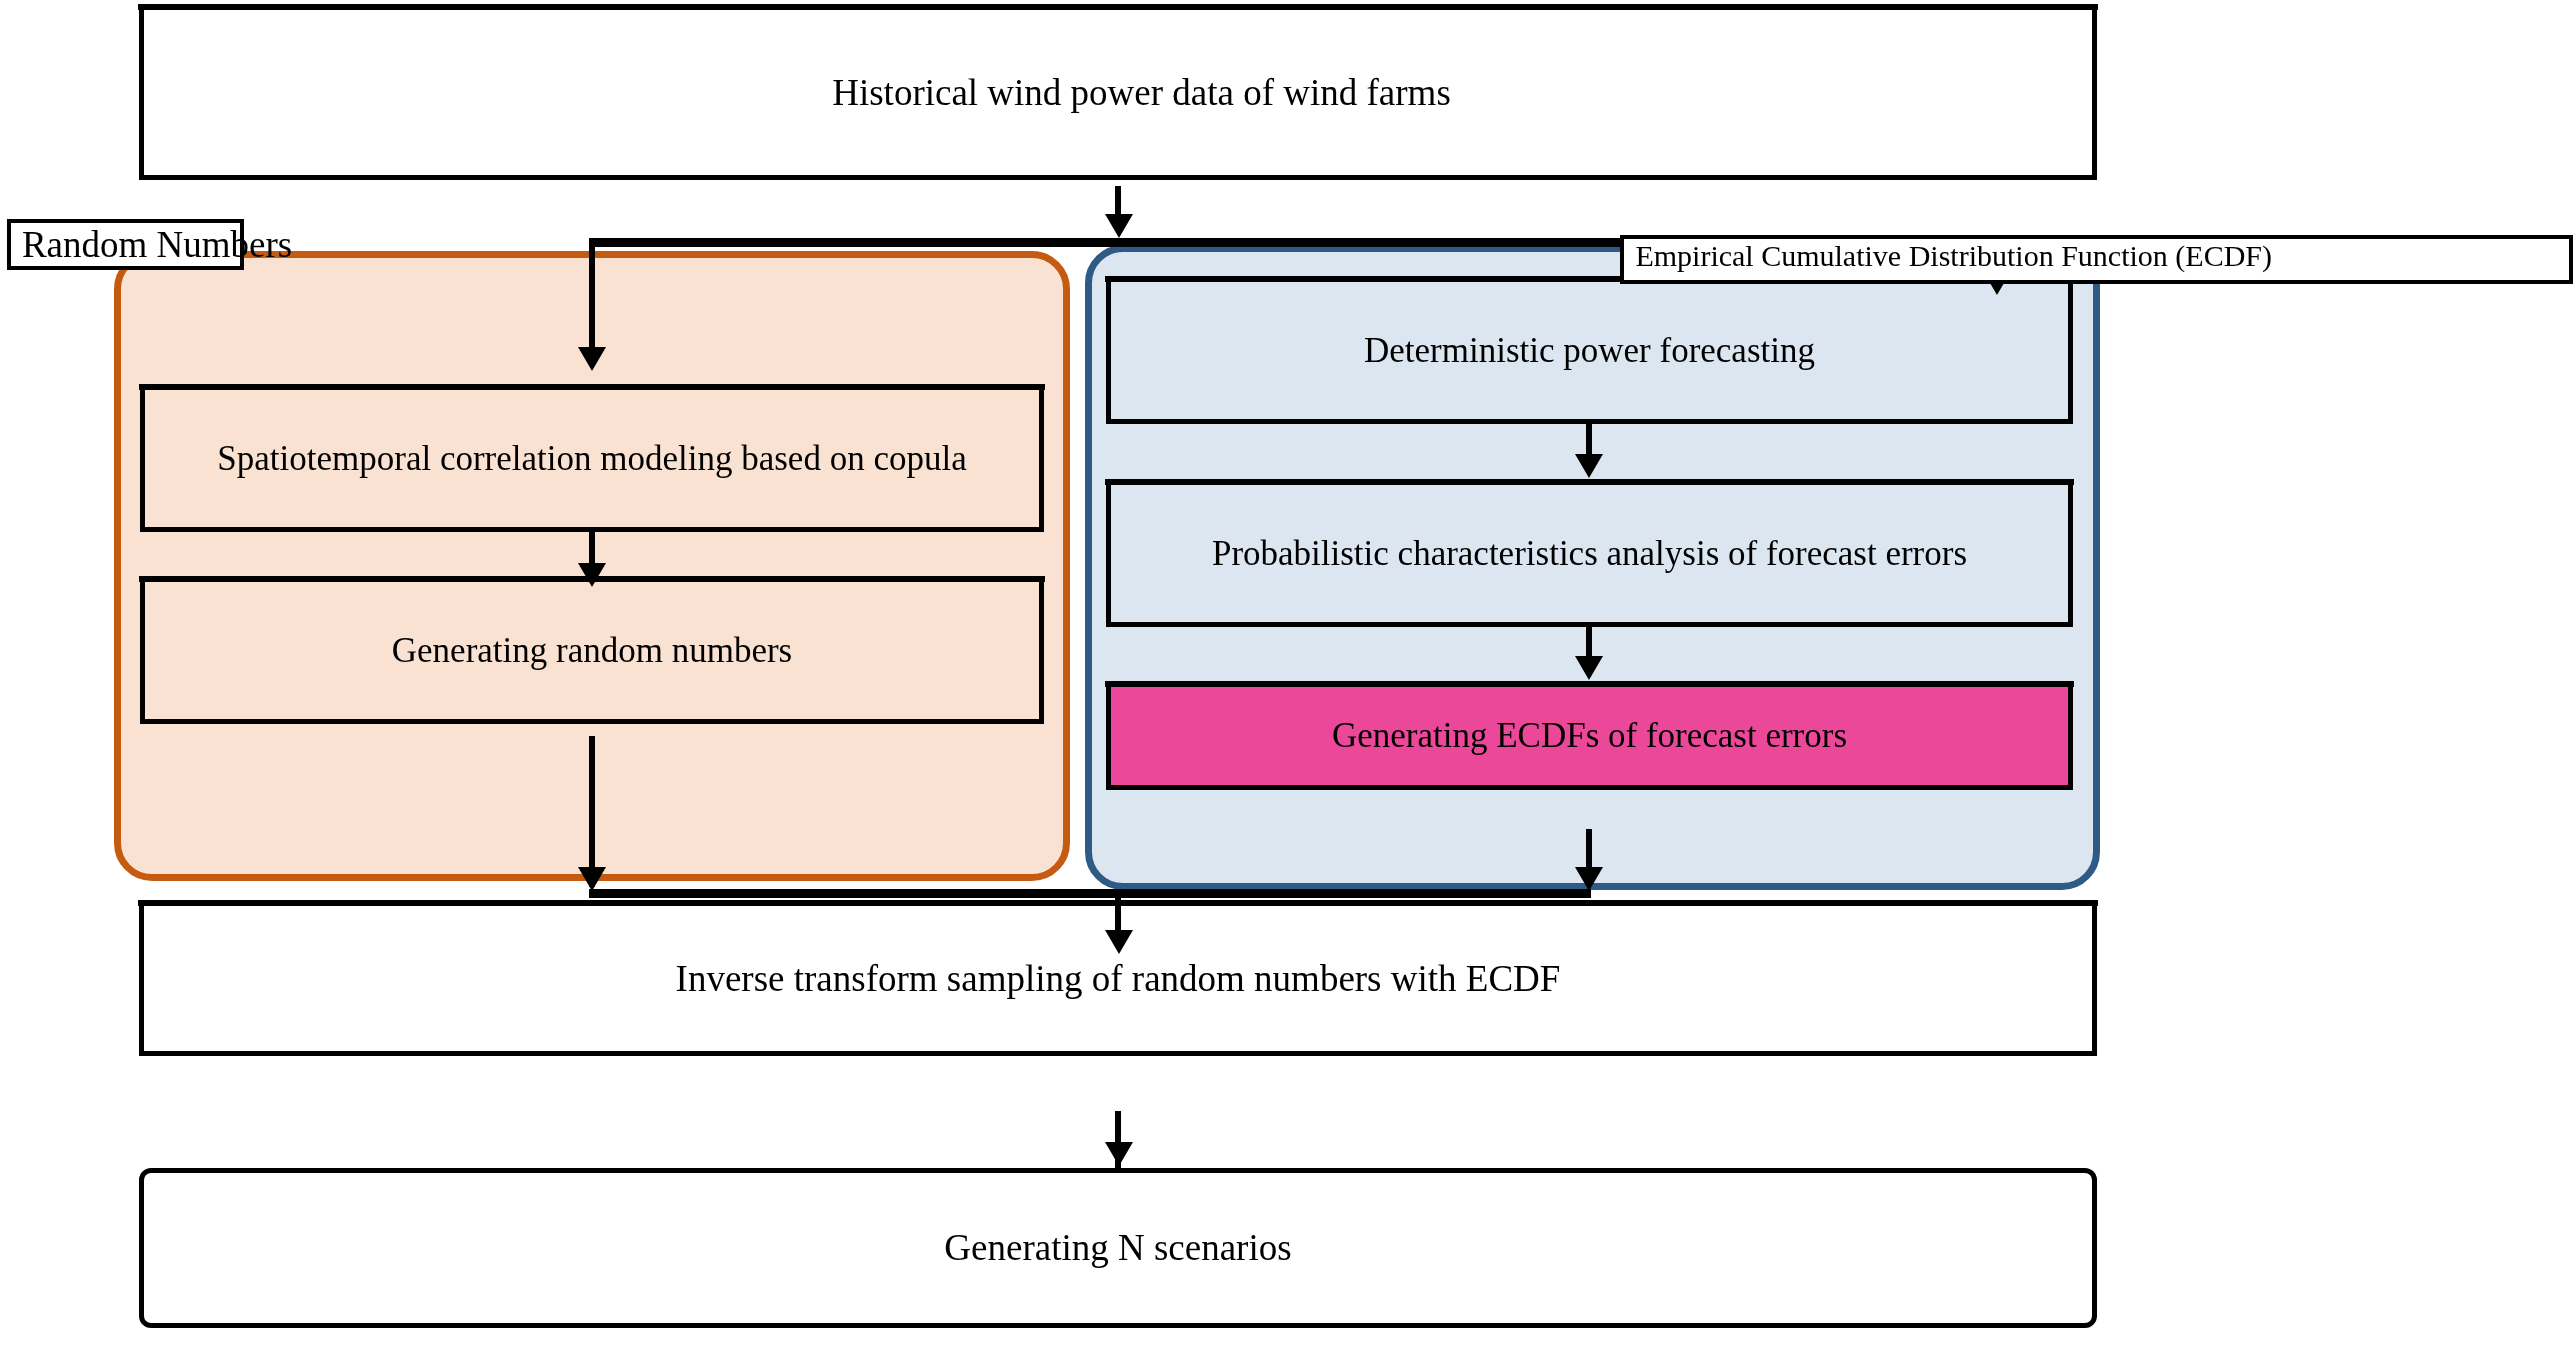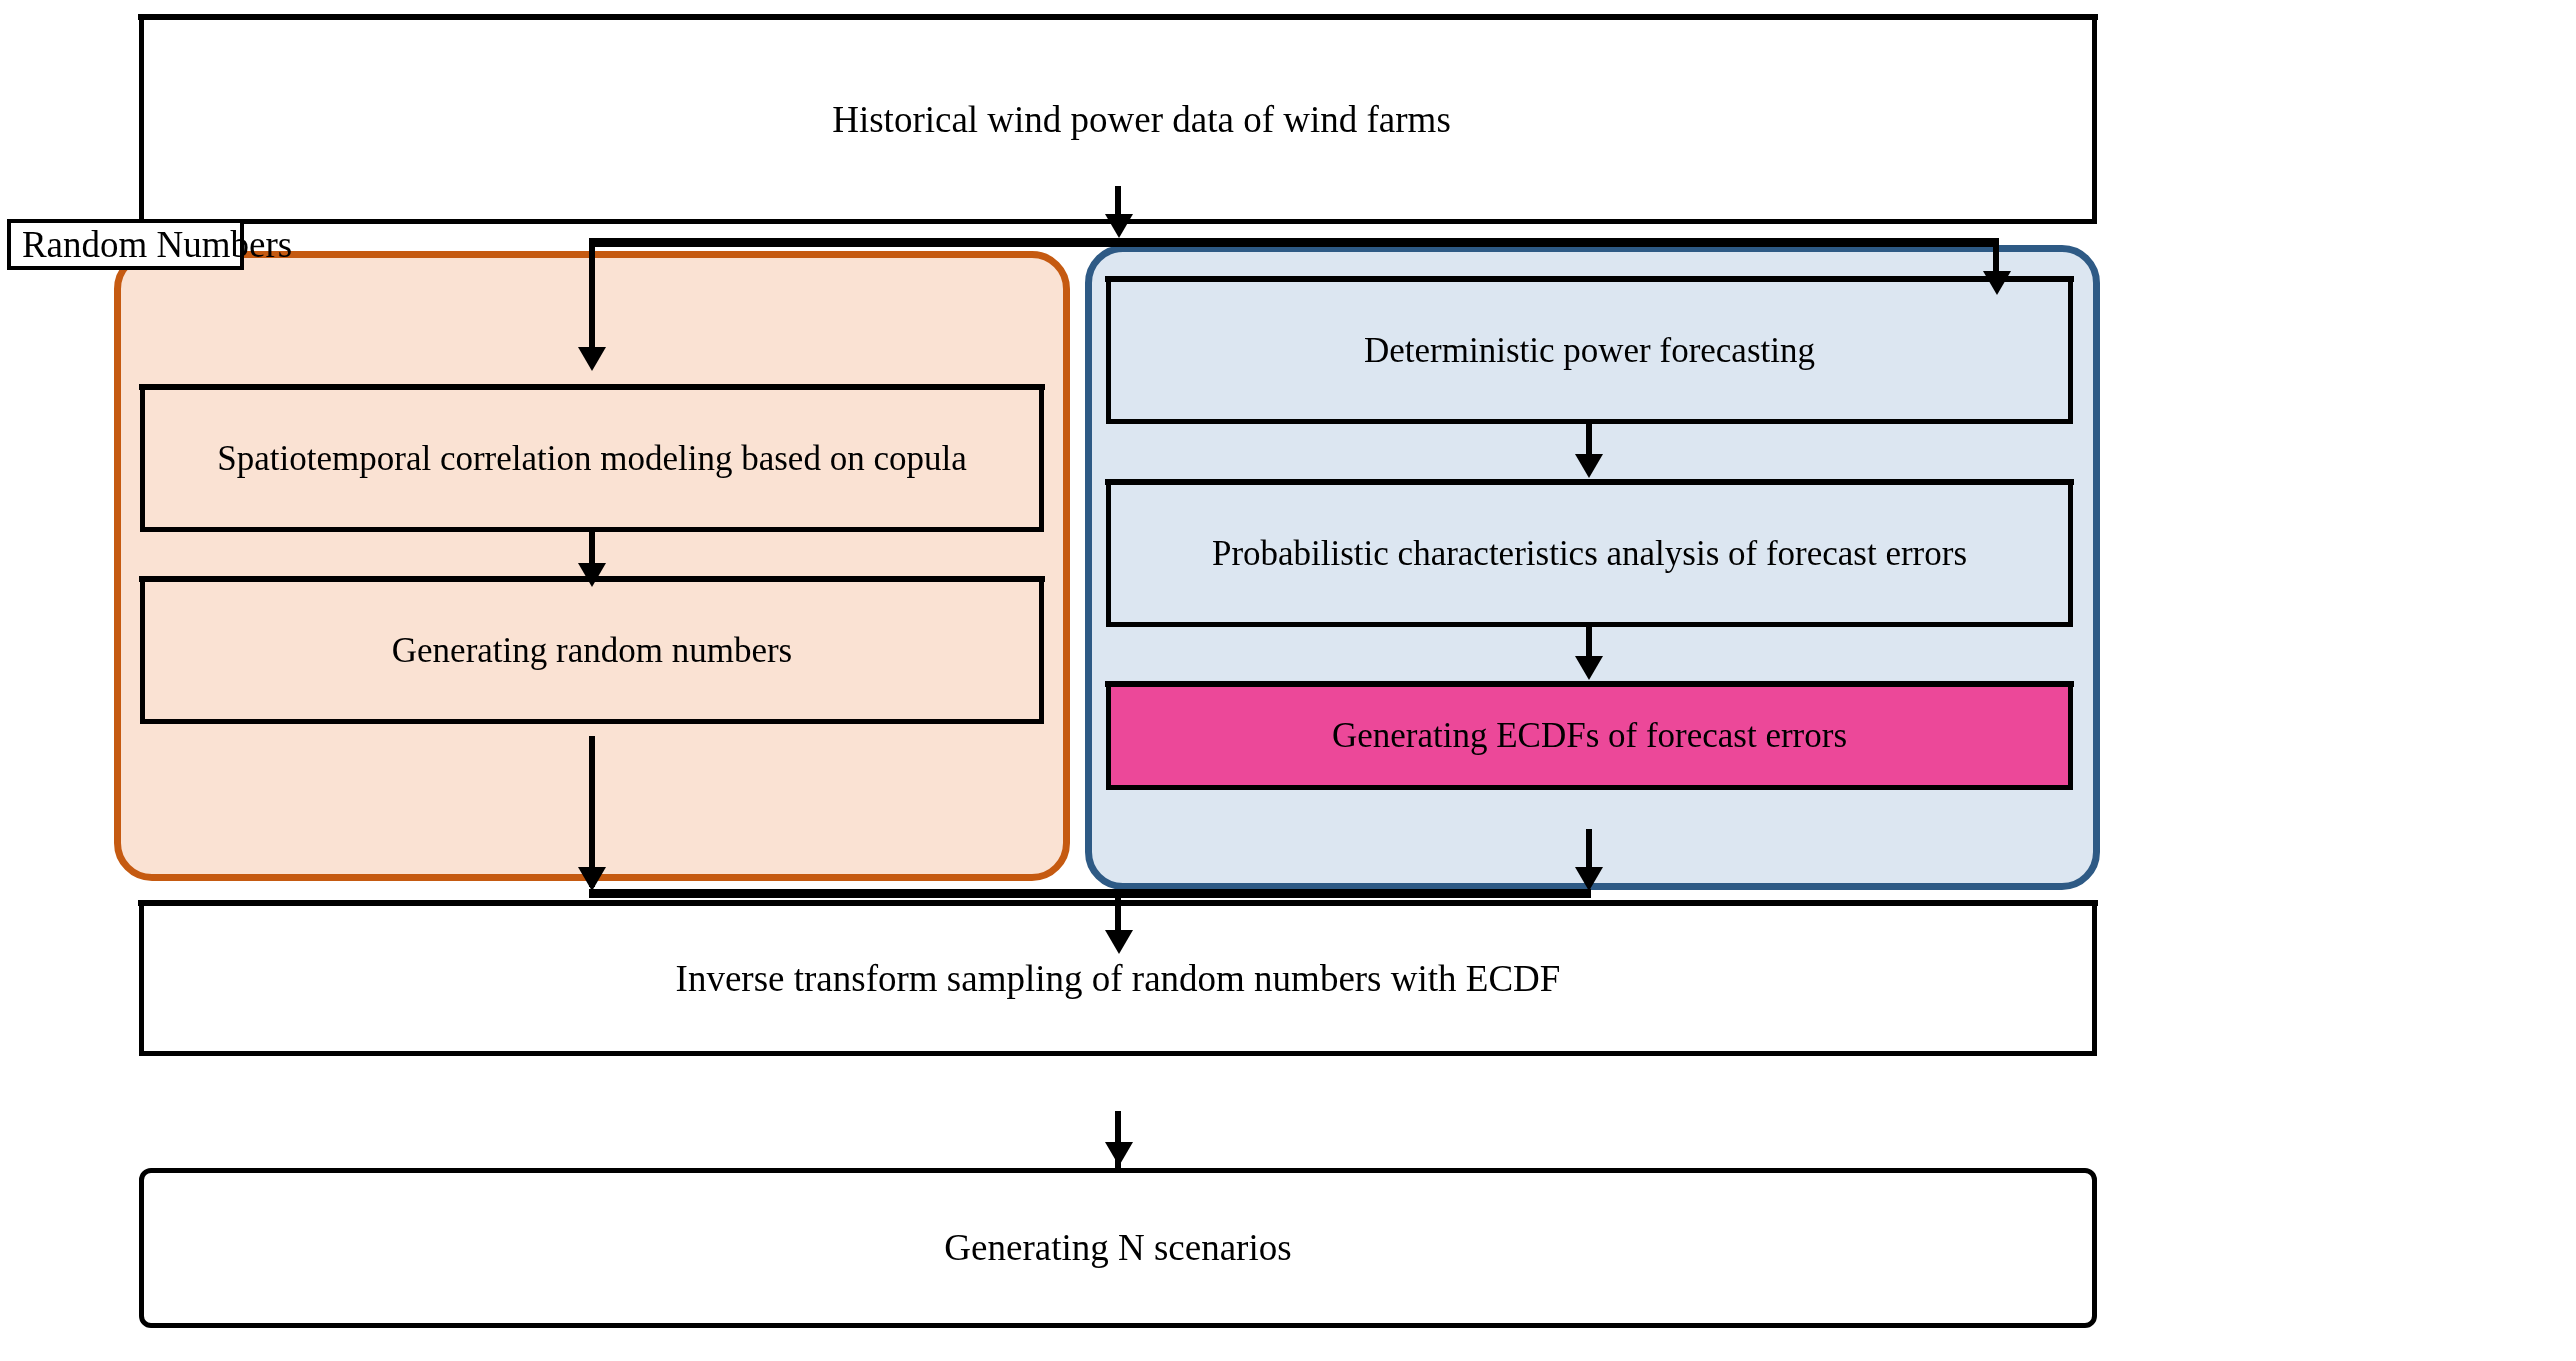--- a/index.html
+++ b/index.html
@@ -111,39 +111,42 @@
 </style>
 </head>
 <body>
 
 <div id="canvas">
 
   <div class="panel orange" style="left:114px; top:251px; width:956px; height:630px;"></div>
 
   <div class="panel blue" style="left:1085px; top:245px; width:1015px; height:645px;"></div>
 
-  <div class="box fs-lg" style="left:139px; top:15px; width:1958px; height:209px;padding-left:47px;">
+  <div class="box fs-lg" style="left:139px; top:5px; width:1958px; height:175px;padding-left:47px;">
     <span class="txt">Historical wind power data of wind farms</span>
   </div>
 
   <div class="vline" style="left:1115px; top:186px; width:5.7px; height:33px;"></div>
   <div class="arrowhead" style="left:1105px; top:214px;"></div>
 
   <div class="bar" style="left:589px; top:238px; width:1410px;"></div>
 
   <div class="vline" style="left:589px; top:238px; width:5.7px; height:114px;"></div>
   <div class="arrowhead" style="left:578px; top:347px;"></div>
 
   <div class="vline" style="left:1993px; top:238px; width:5.7px; height:42px;"></div>
   <div class="arrowhead" style="left:1983px; top:271px;"></div>
 
   <div class="chip fs-lg" style="left:6.5px; top:219px; width:237px; height:51px;">
     <span>Random Numbers</span>
   </div>
 
+  <div class="chip fs-sm" style="left:1620px; top:235px; width:953px; height:49px;">
+    <span>Empirical Cumulative Distribution Function (ECDF)</span>
+  </div>
 
   <div class="box fs-md" style="left:140px; top:385px; width:904px; height:147px; background:#FAE2D3;">
     <span class="txt">Spatiotemporal correlation modeling based on copula</span>
   </div>
 
   <div class="vline" style="left:589px; top:532px; width:5.7px; height:41px;"></div>
   <div class="arrowhead" style="left:578px; top:563px;"></div>
 
   <div class="box fs-md" style="left:140px; top:577px; width:904px; height:147px; background:#FAE2D3;">
     <span class="txt">Generating random numbers</span>

